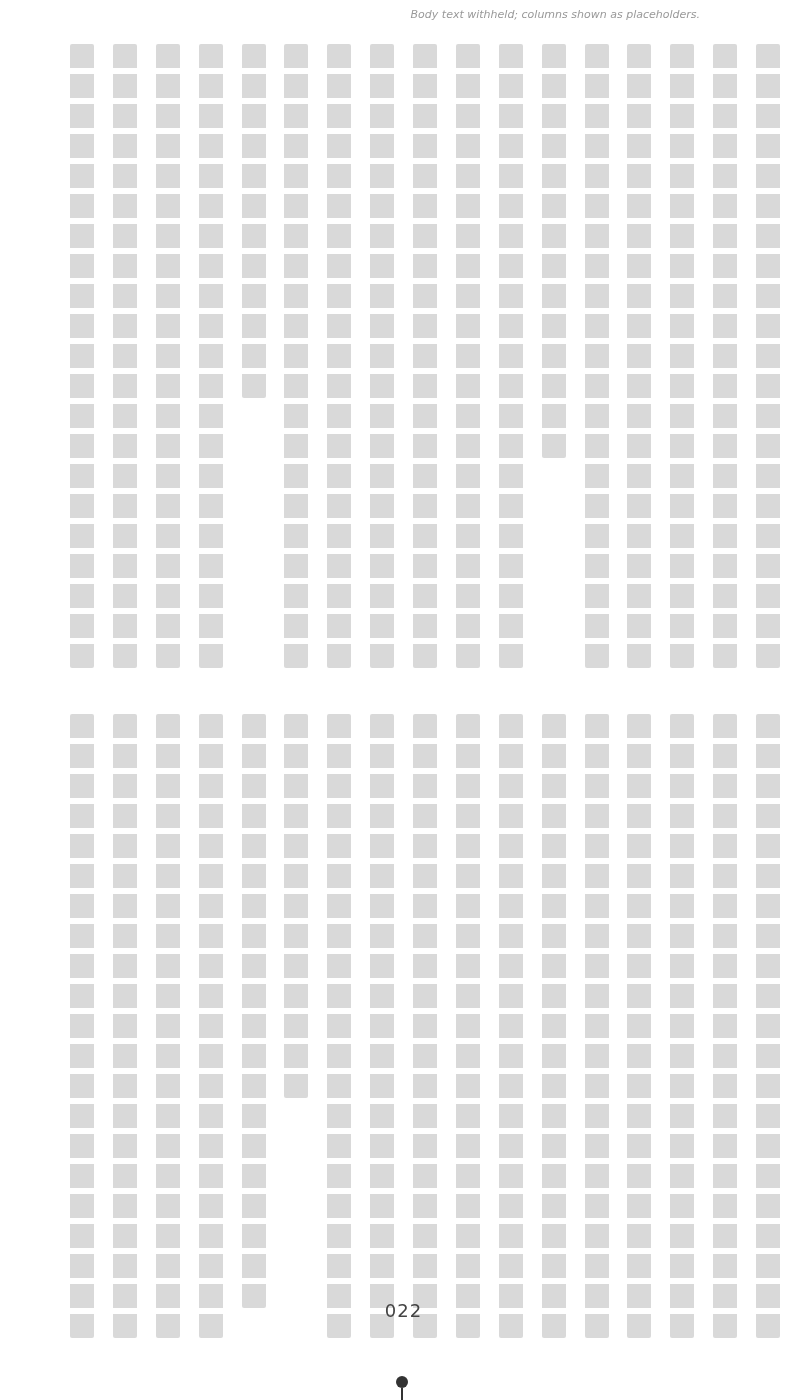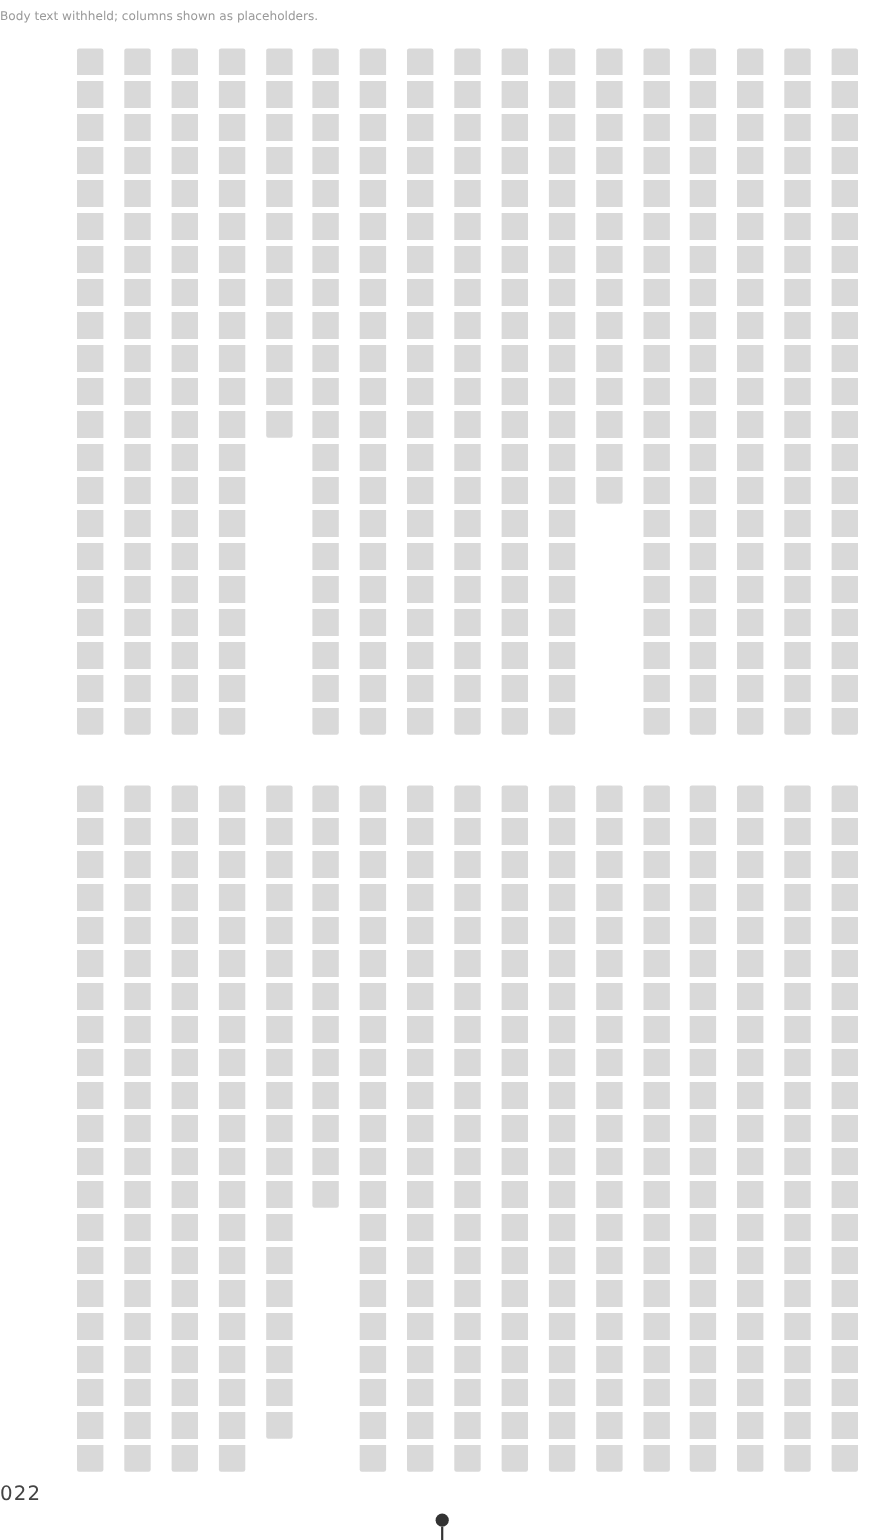--- a/index.html
+++ b/index.html
@@ -30,24 +30,24 @@
       width: 24px;
       background: repeating-linear-gradient(
         to bottom,
         #d9d9d9 0px, #d9d9d9 24px,
         #ffffff 24px, #ffffff 30px
       );
       border-radius: 2px;
     }
     .page-number {
       position: absolute;
-      top: 1348px;
+      top: 1300px;
       left: 0;
       width: 807px;
-      text-align: left;
+      text-align: center;
       font-family: "DejaVu Sans", sans-serif;
       font-size: 18px;
       letter-spacing: 1px;
       color: #444444;
     }
     .folio-dot {
       position: absolute;
       top: 1376px;
       left: 396px;
       width: 12px;
@@ -61,23 +61,24 @@
       left: 401px;
       width: 2px;
       height: 12px;
       background: #333333;
     }
     .note {
       position: absolute;
       top: 8px;
       left: 0;
       width: 700px;
-      text-align: left;
+      text-align: right;
       font-size: 11px;
       color: #999999;
+      font-style: italic;
     }
   </style>
 </head>
 <body>
 
 <div class="note">Body text withheld; columns shown as placeholders.</div>
 
 <div class="tier tier-top" id="tier-top">
     <div class="col" style="height: 624px;"></div>
     <div class="col" style="height: 624px;"></div>

